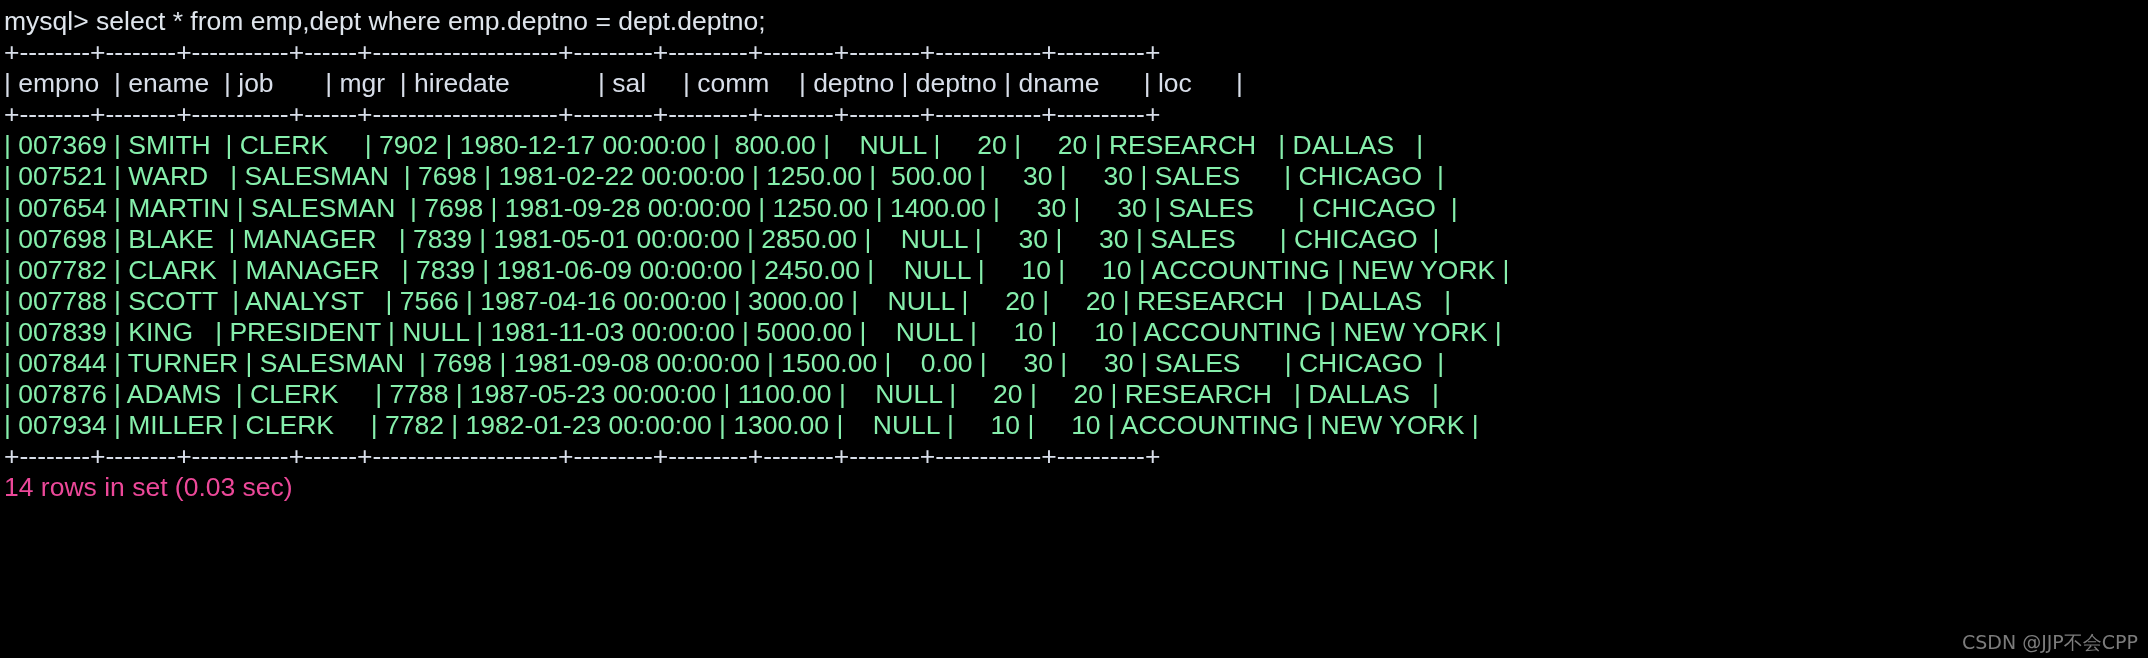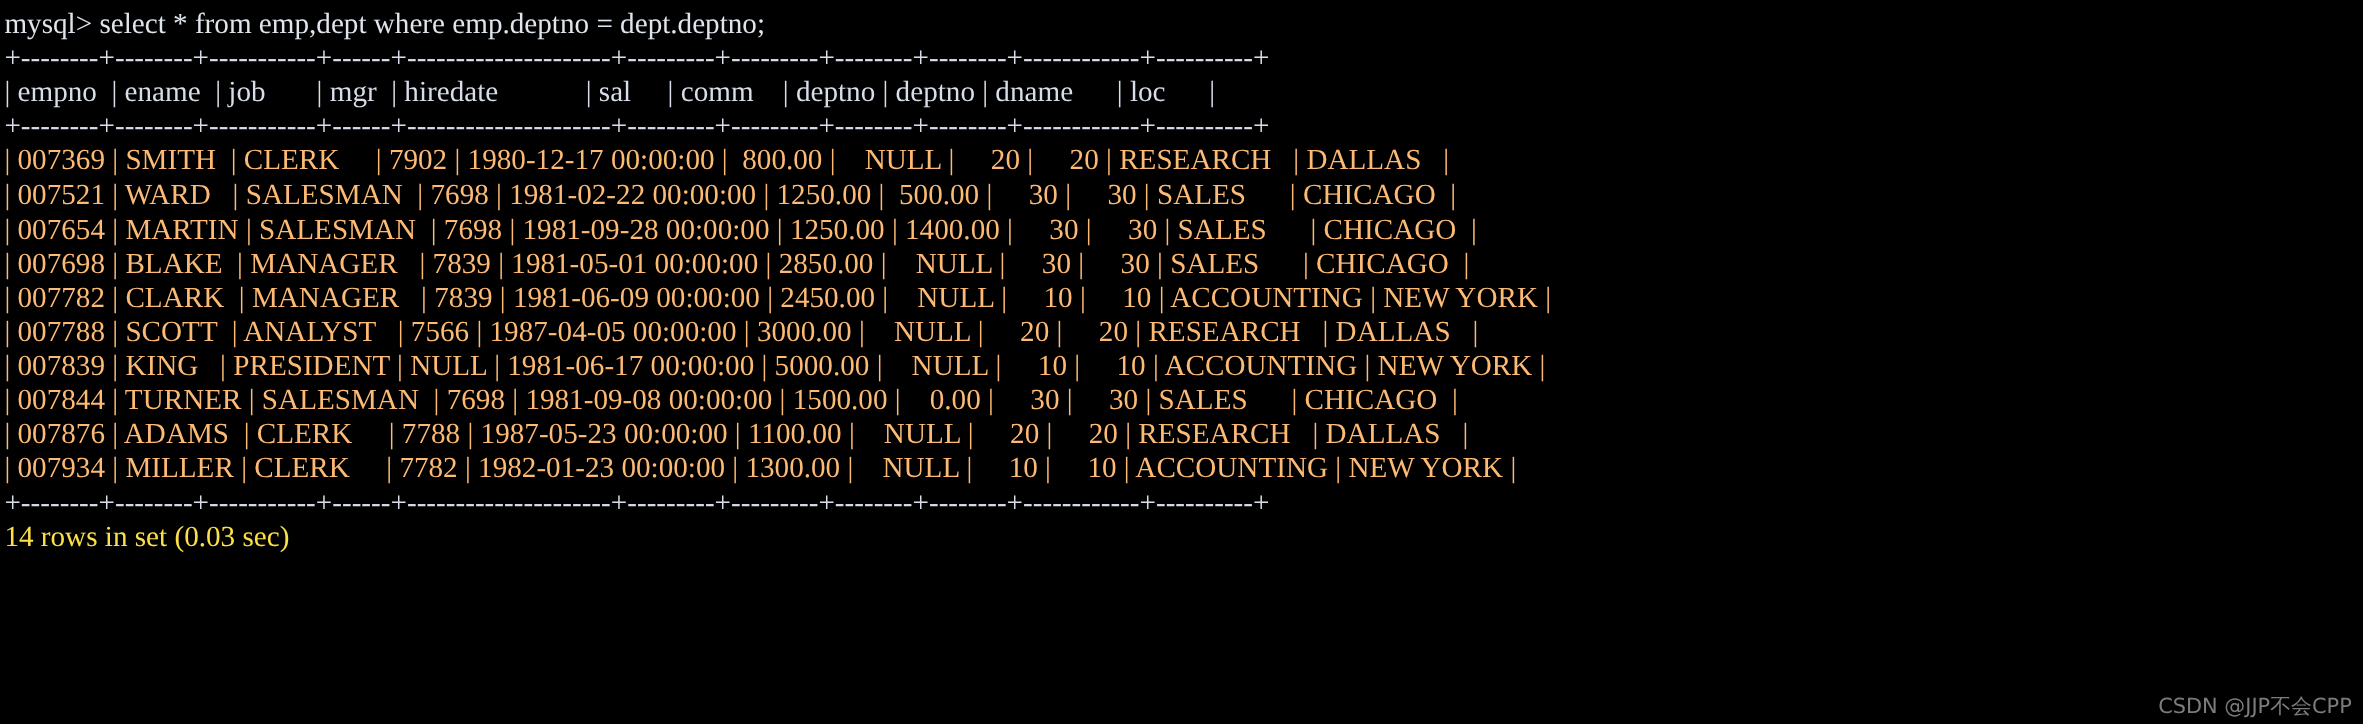--- a/index.html
+++ b/index.html
@@ -20,34 +20,34 @@
     background: #000000;
     box-sizing: border-box;
     padding: 6px 0 0 4px;
   }
   .line {
     color: #d8dee9;
     font-size: 26.5px;
     line-height: 31.1px;
     letter-spacing: 0px;
     white-space: pre;
-    font-family: Liberation Serif, serif;
+    font-family: Liberation Sans, sans-serif;
     height: 31.1px;
   }
   .prompt-line {
     color: #dfe5ec;
   }
   .rule-line {
     color: #d8dee9;
   }
   .row-line {
-    color: #fdba74;
+    color: #86efac;
   }
   .footer-line {
-    color: #fde047;
+    color: #ec4899;
   }
   #watermark {
     position: absolute;
     right: 10px;
     bottom: 6px;
     color: #7c7c7c;
     font-size: 19px;
     line-height: 20px;
     white-space: pre;
     font-family: "DejaVu Sans", "Liberation Sans", sans-serif;
@@ -65,22 +65,22 @@
   <div class="line rule-line">| empno  | ename  | job       | mgr  | hiredate            | sal     | comm    | deptno | deptno | dname      | loc      |</div>
 
   <div class="line rule-line">+--------+--------+-----------+------+---------------------+---------+---------+--------+--------+------------+----------+</div>
 
   <div id="rows-container">
       <div class="line row-line">| 007369 | SMITH  | CLERK     | 7902 | 1980-12-17 00:00:00 |  800.00 |    NULL |     20 |     20 | RESEARCH   | DALLAS   |</div>
       <div class="line row-line">| 007521 | WARD   | SALESMAN  | 7698 | 1981-02-22 00:00:00 | 1250.00 |  500.00 |     30 |     30 | SALES      | CHICAGO  |</div>
       <div class="line row-line">| 007654 | MARTIN | SALESMAN  | 7698 | 1981-09-28 00:00:00 | 1250.00 | 1400.00 |     30 |     30 | SALES      | CHICAGO  |</div>
       <div class="line row-line">| 007698 | BLAKE  | MANAGER   | 7839 | 1981-05-01 00:00:00 | 2850.00 |    NULL |     30 |     30 | SALES      | CHICAGO  |</div>
       <div class="line row-line">| 007782 | CLARK  | MANAGER   | 7839 | 1981-06-09 00:00:00 | 2450.00 |    NULL |     10 |     10 | ACCOUNTING | NEW YORK |</div>
-      <div class="line row-line">| 007788 | SCOTT  | ANALYST   | 7566 | 1987-04-05 00:00:00 | 3000.00 |    NULL |     20 |     20 | RESEARCH   | DALLAS   |</div>
-      <div class="line row-line">| 007839 | KING   | PRESIDENT | NULL | 1981-06-17 00:00:00 | 5000.00 |    NULL |     10 |     10 | ACCOUNTING | NEW YORK |</div>
+      <div class="line row-line">| 007788 | SCOTT  | ANALYST   | 7566 | 1987-04-16 00:00:00 | 3000.00 |    NULL |     20 |     20 | RESEARCH   | DALLAS   |</div>
+      <div class="line row-line">| 007839 | KING   | PRESIDENT | NULL | 1981-11-03 00:00:00 | 5000.00 |    NULL |     10 |     10 | ACCOUNTING | NEW YORK |</div>
       <div class="line row-line">| 007844 | TURNER | SALESMAN  | 7698 | 1981-09-08 00:00:00 | 1500.00 |    0.00 |     30 |     30 | SALES      | CHICAGO  |</div>
       <div class="line row-line">| 007876 | ADAMS  | CLERK     | 7788 | 1987-05-23 00:00:00 | 1100.00 |    NULL |     20 |     20 | RESEARCH   | DALLAS   |</div>
       <div class="line row-line">| 007934 | MILLER | CLERK     | 7782 | 1982-01-23 00:00:00 | 1300.00 |    NULL |     10 |     10 | ACCOUNTING | NEW YORK |</div>
     </div>
 
   <div class="line rule-line">+--------+--------+-----------+------+---------------------+---------+---------+--------+--------+------------+----------+</div>
 
   <div class="line footer-line">14 rows in set (0.03 sec)</div>
 
   <div id="watermark">CSDN @JJP不会CPP</div>

